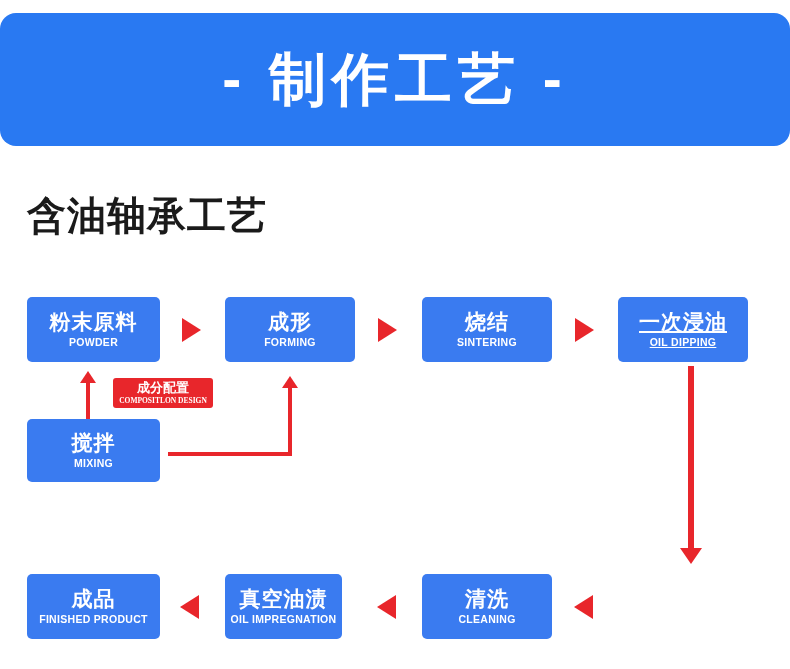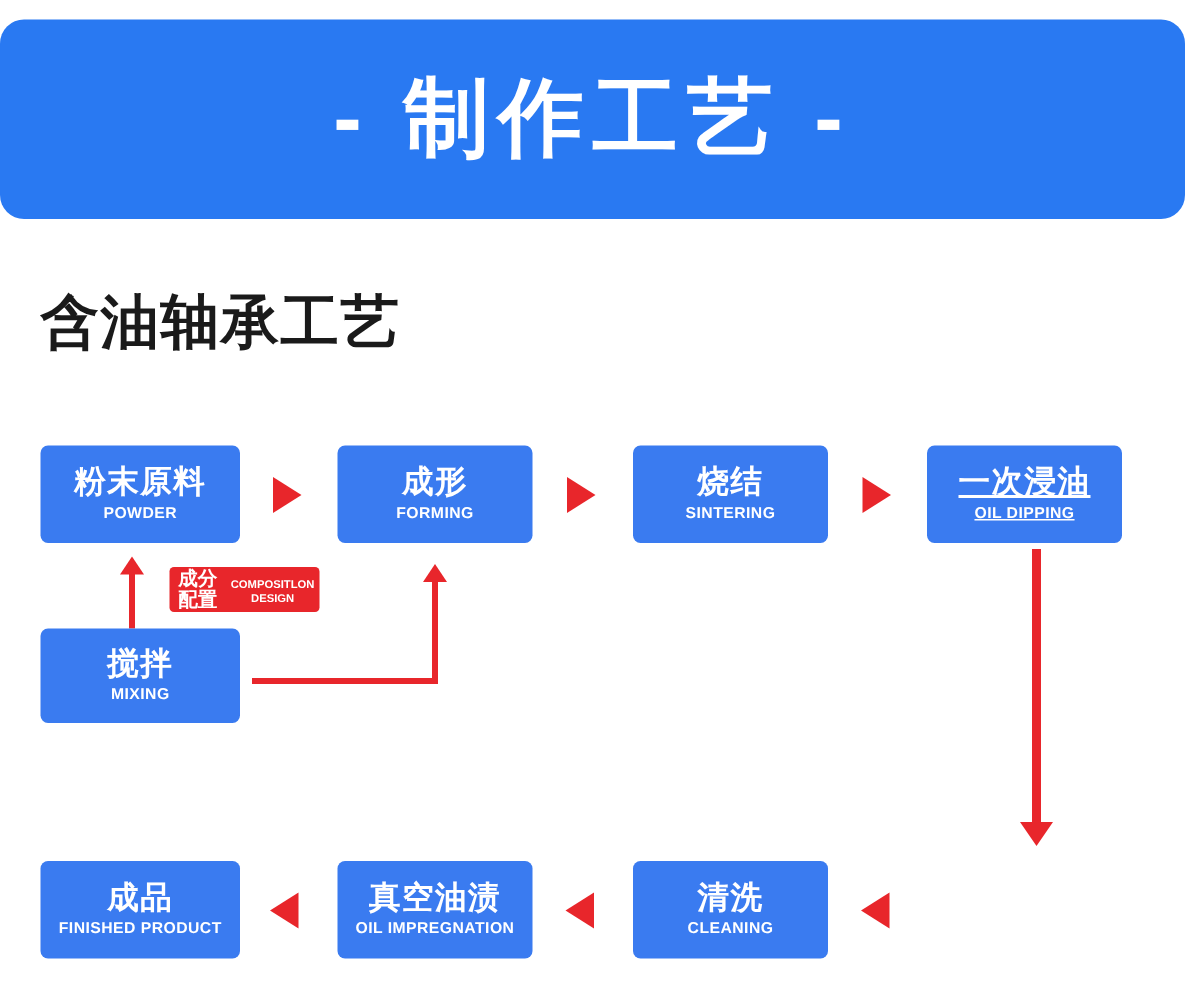--- a/index.html
+++ b/index.html
@@ -75,24 +75,25 @@
     letter-spacing: 0.3px;
   }
 
   
   .red-label {
     position: absolute;
     background: #e8262b;
     border-radius: 3px;
     color: #ffffff;
     display: flex;
-    flex-direction: row;
+    flex-direction: column;
     align-items: center;
     justify-content: center;
     text-align: center;
+    font-family: Liberation Serif, serif;
   }
   .red-label .cn {
     font-size: 13px;
     font-weight: 700;
     line-height: 1.1;
   }
   .red-label .en {
     font-size: 7.5px;
     font-weight: 700;
     line-height: 1.2;
@@ -192,21 +193,21 @@
   <div class="rline" style="left:688px; top:366px; width:6px; height:186px;"></div>
   <div class="arrow-down-head" style="left:680px; top:548px;"></div>
 
   <div class="node" style="left:27px; top:574px; width:133px; height:65px;">
     <div class="cn">成品</div>
     <div class="en">FINISHED PRODUCT</div>
   </div>
 
   <div class="tri tri-left" style="left:180px; top:595px;"></div>
 
-  <div class="node" style="left:225px; top:574px; width:130px; height:65px;">
+  <div class="node" style="left:225px; top:574px; width:117px; height:65px;">
     <div class="cn">真空油渍</div>
     <div class="en">OIL IMPREGNATION</div>
   </div>
 
   <div class="tri tri-left" style="left:377px; top:595px;"></div>
 
   <div class="node" style="left:422px; top:574px; width:130px; height:65px;">
     <div class="cn">清洗</div>
     <div class="en">CLEANING</div>
   </div>

